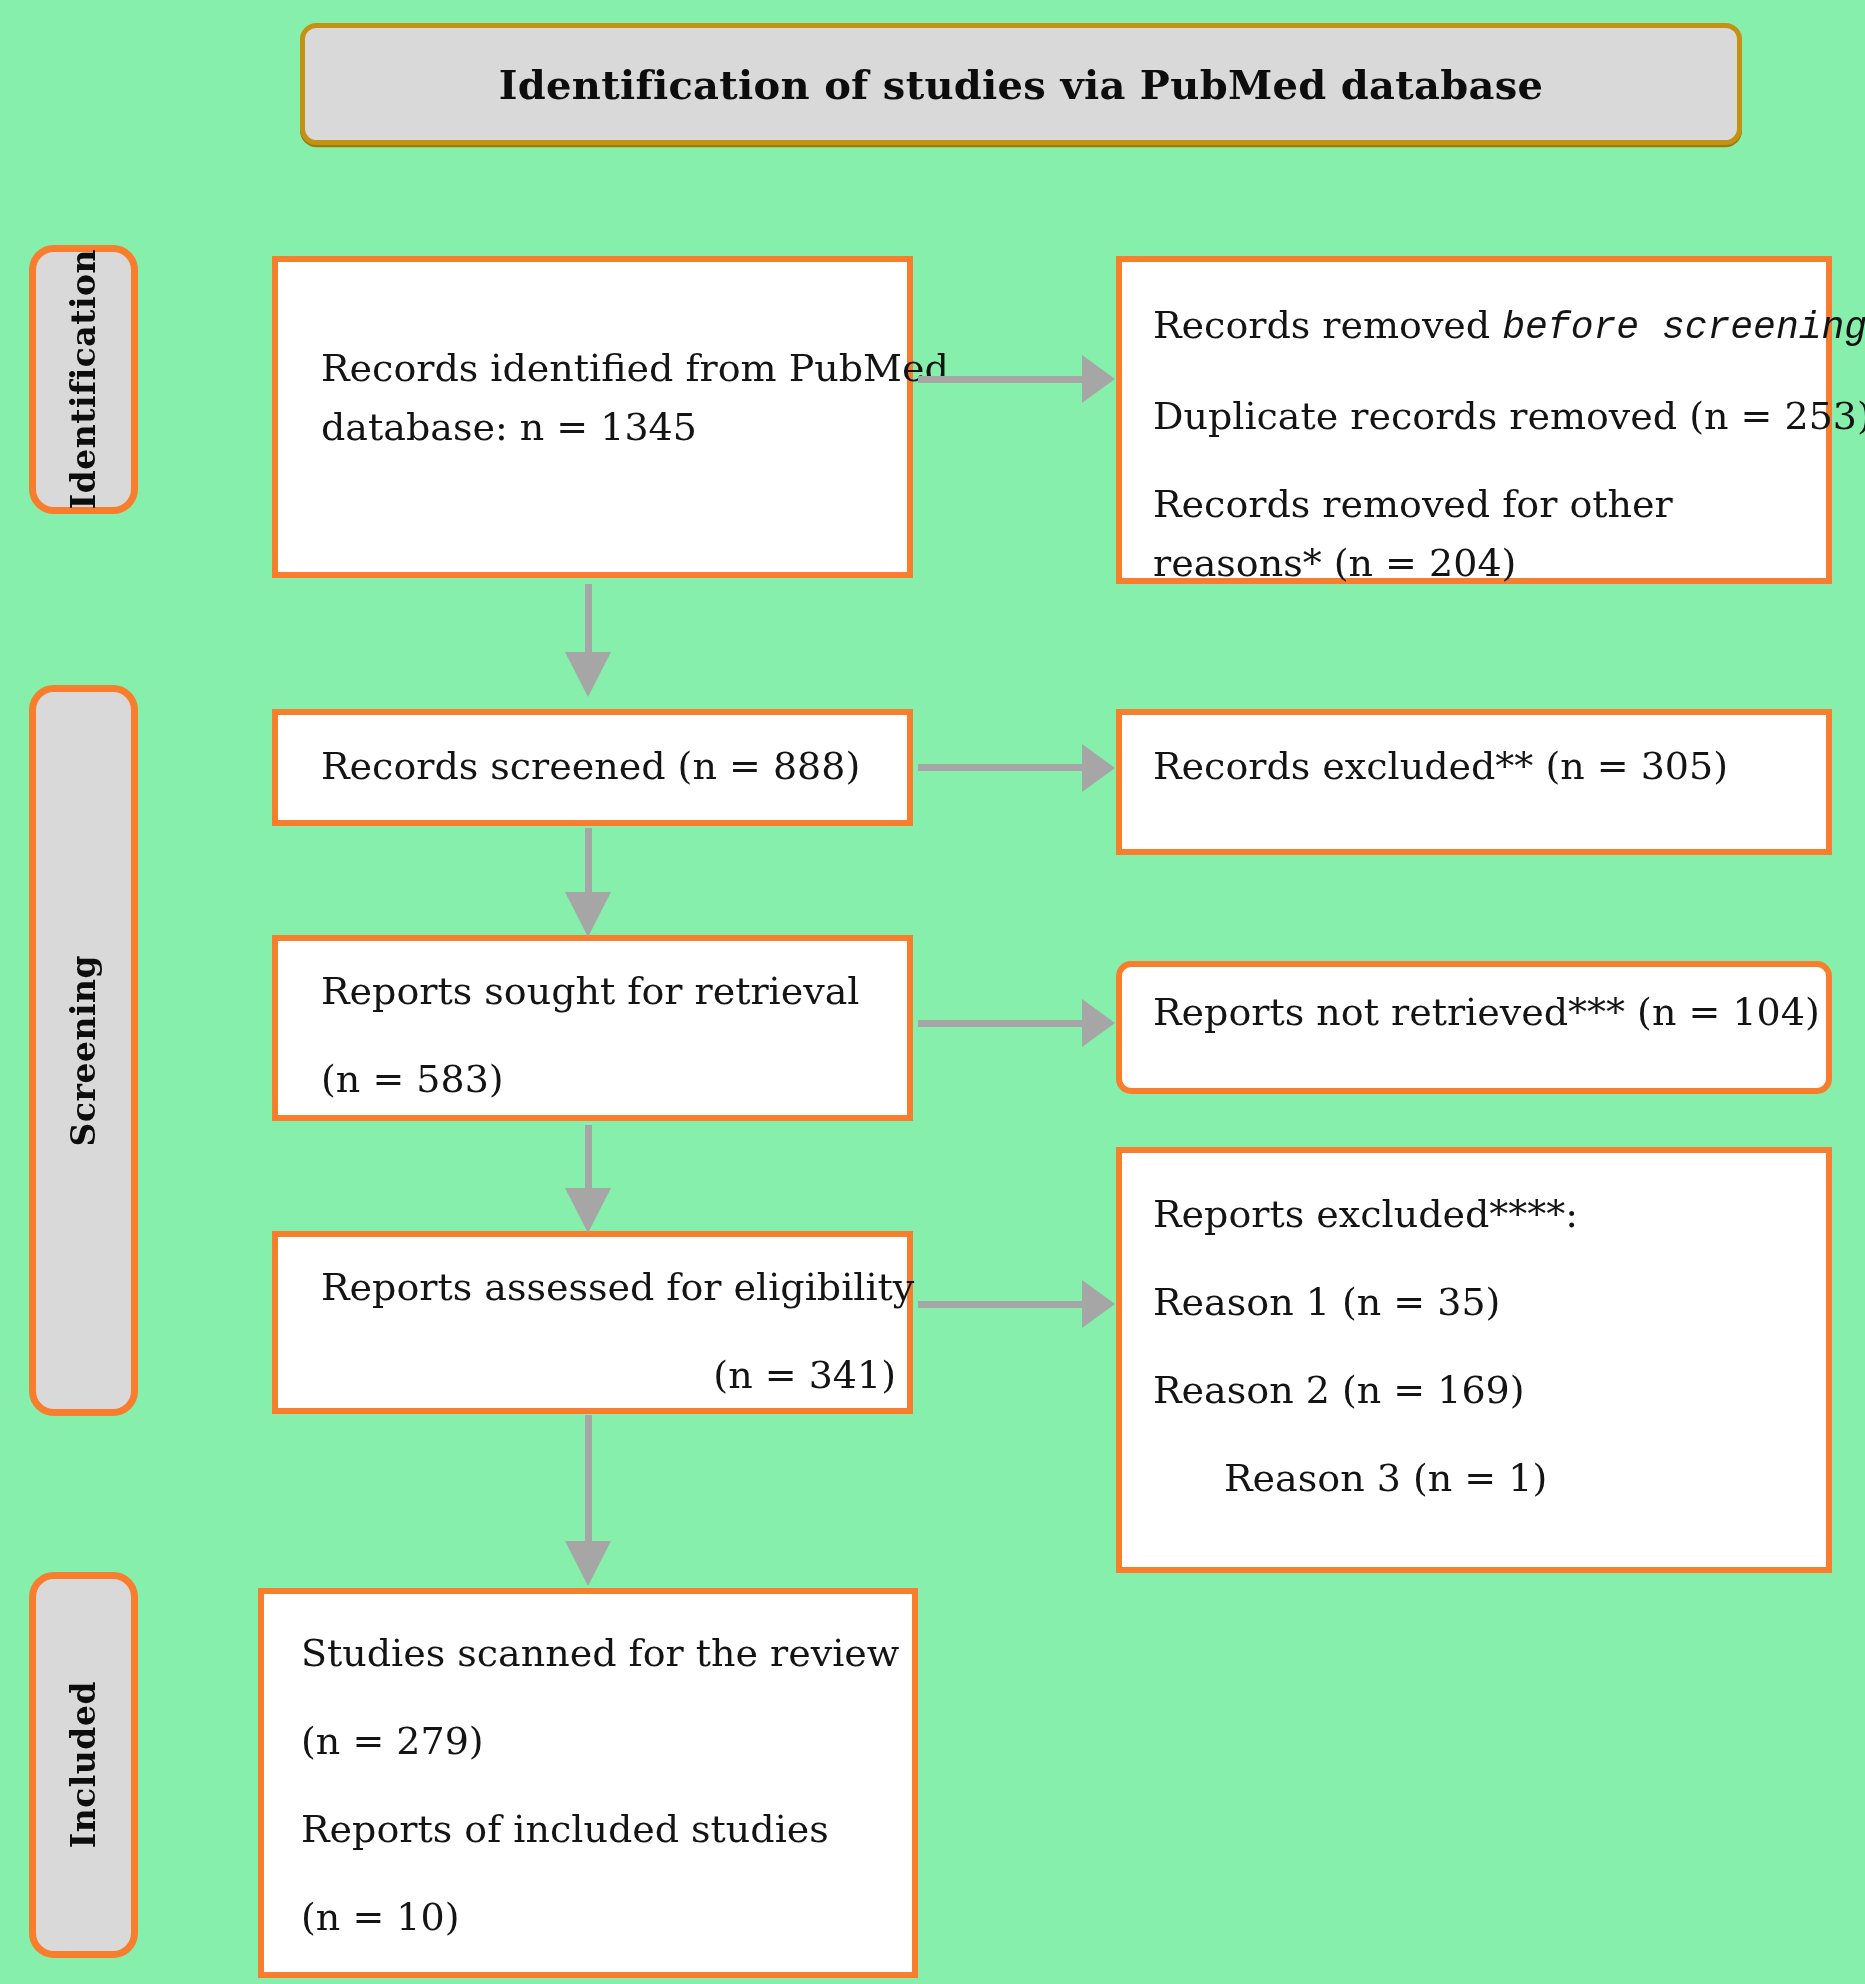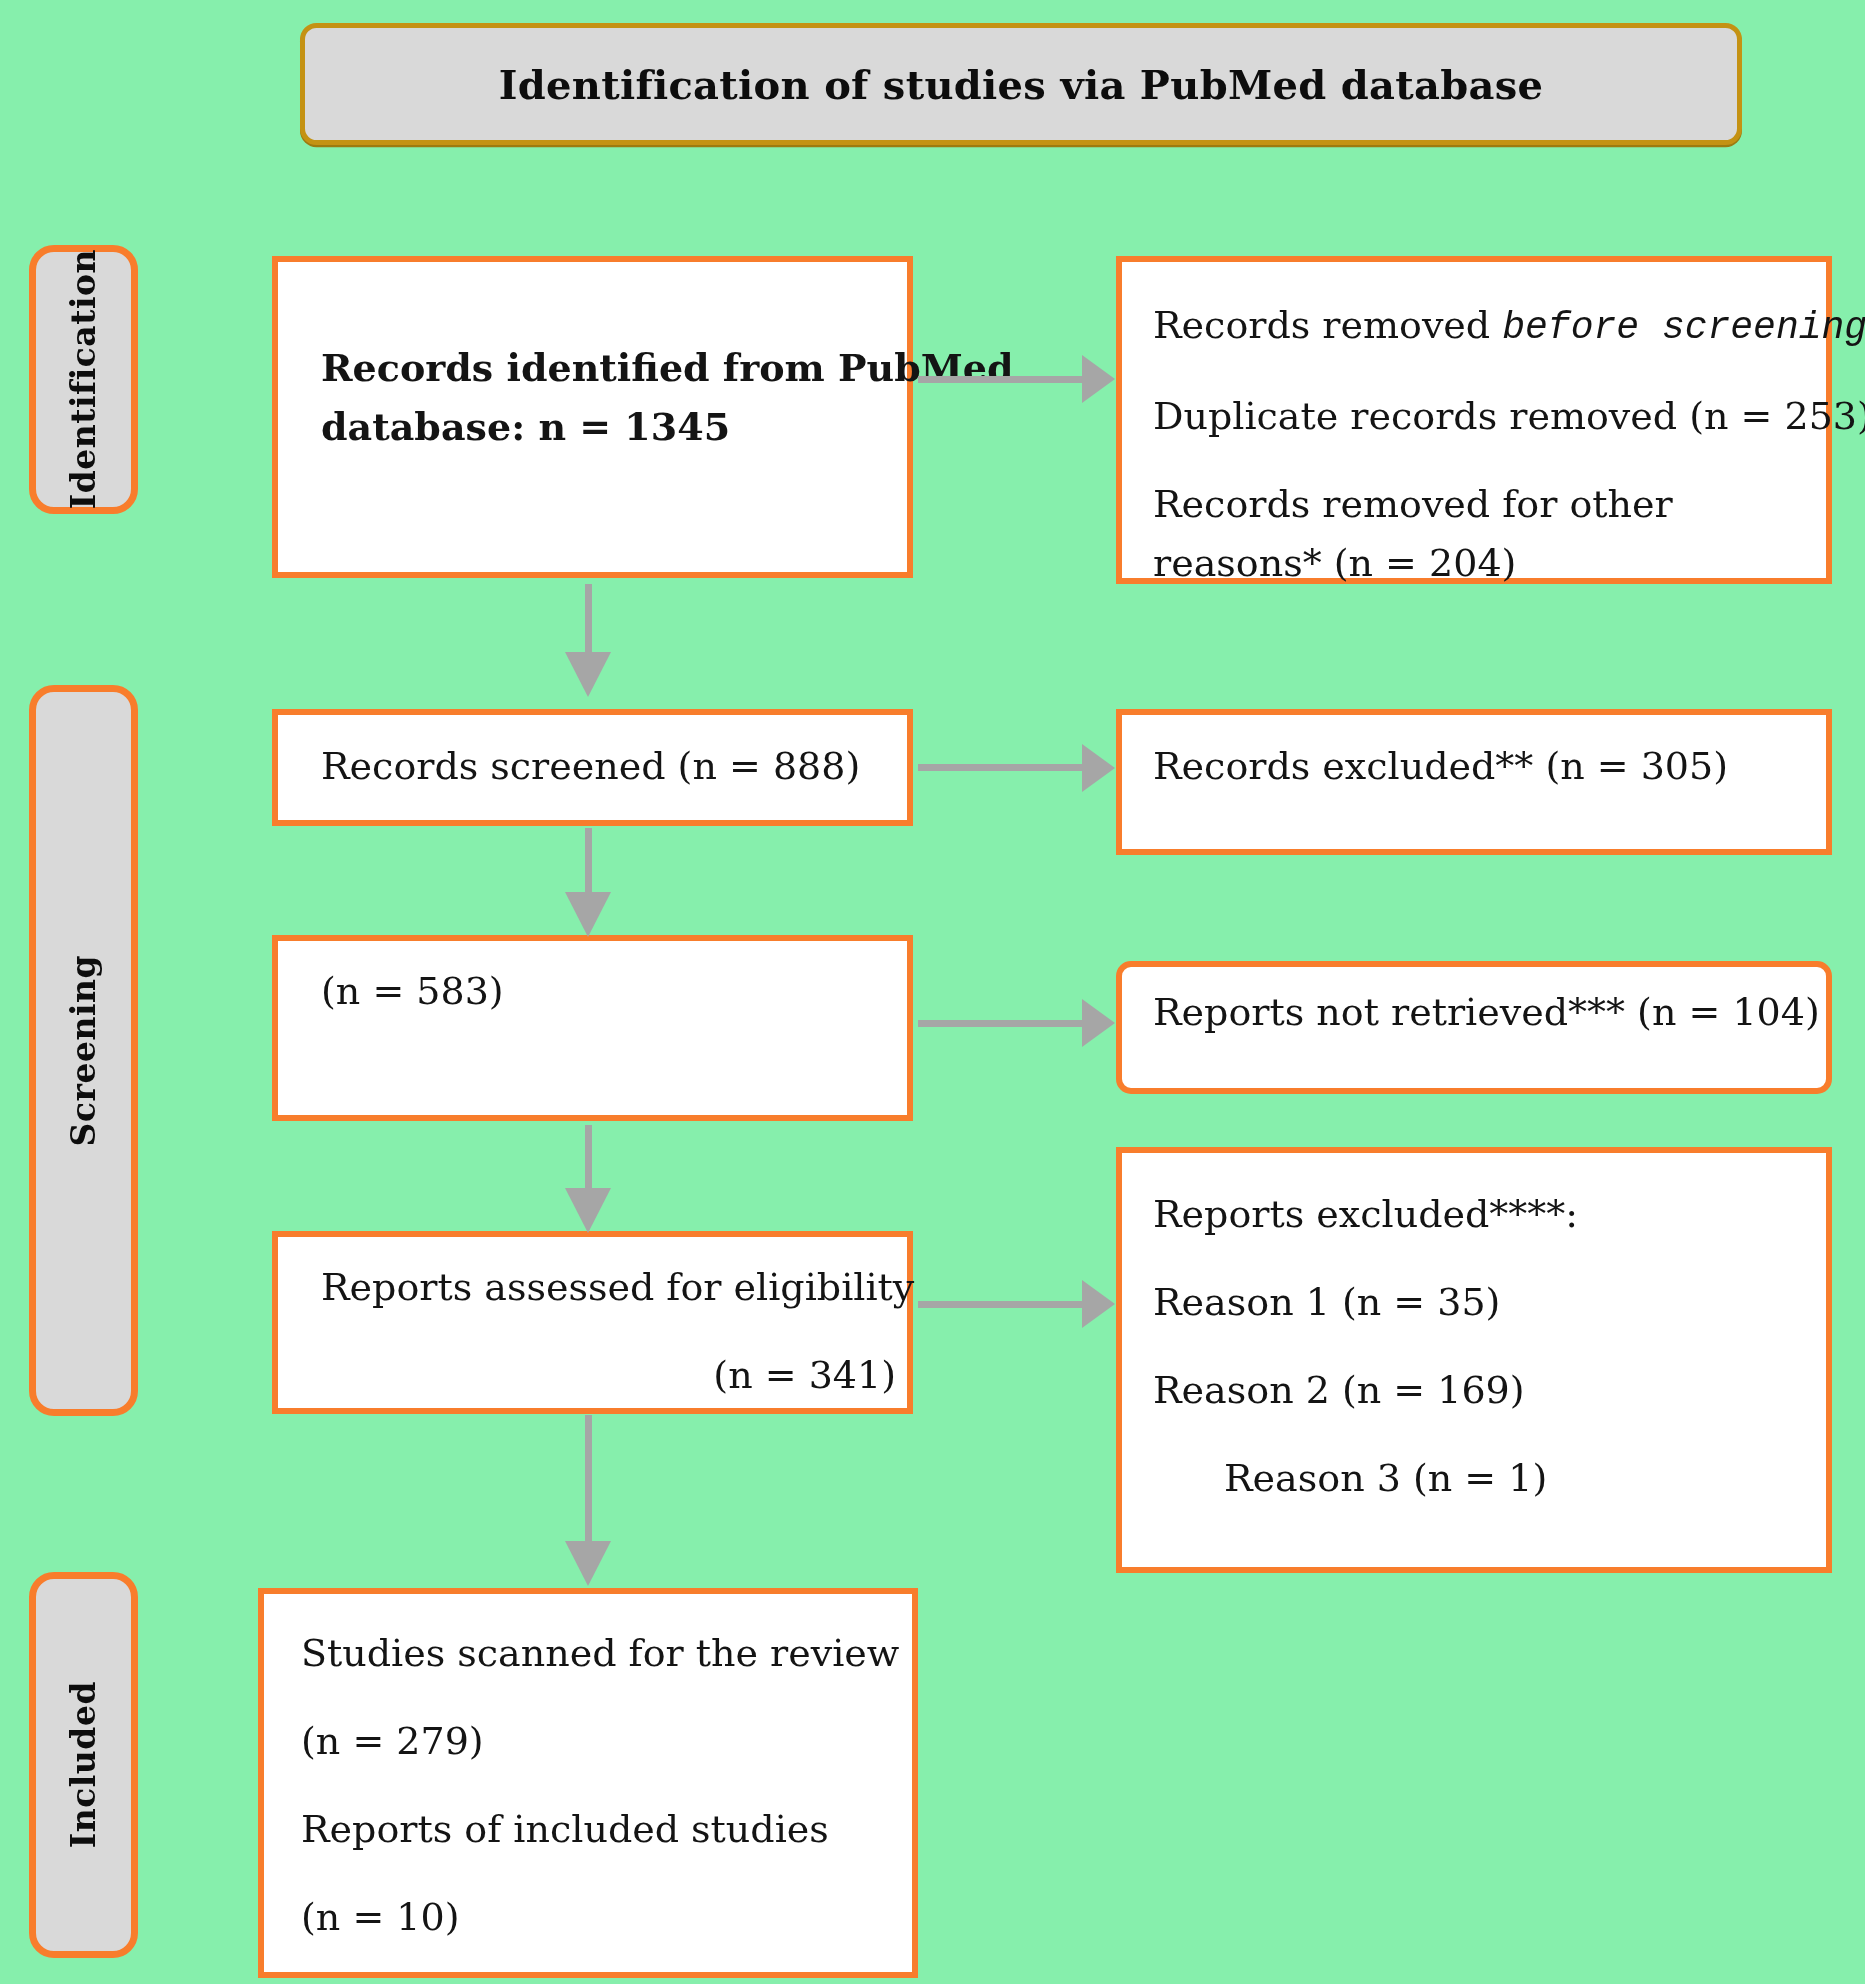--- a/index.html
+++ b/index.html
@@ -53,21 +53,21 @@
     font-size: 38px;
     line-height: 1.55;
   }
   .fbox .line { white-space: nowrap; }
   .fbox .para { margin: 0 0 29px 0; }
   .fbox .para:last-child { margin-bottom: 0; }
   .wrap { white-space: normal; }
   .indent { margin-left: 71px; }
   .it { font-style: italic; font-family: Liberation Mono, monospace; }
 
-  .box-records-identified { left: 272px; top: 256px;  width: 641px; height: 322px; padding: 77px 11px 0 43px; font-weight: bold; }
+  .box-records-identified { left: 272px; top: 256px;  width: 641px; height: 322px; padding: 77px 11px 0 43px; }
   .box-records-screened   { left: 272px; top: 709px; width: 641px; height: 117px; padding: 22px 11px 0 43px; }
   .box-reports-sought     { left: 272px; top: 935px; width: 641px; height: 186px; padding: 21px 11px 0 43px; }
   .box-reports-assessed   { left: 272px; top: 1231px; width: 641px; height: 183px; padding: 21px 11px 0 43px; text-align: right; }
   .box-studies-included   { left: 258px; top: 1588px; width: 660px; height: 390px; padding: 30px 11px 12px 37px; }
 
   .box-records-removed    { left: 1116px; top: 256px;  width: 716px; height: 328px; padding: 34px 10px 0 31px; }
   .box-records-excluded   { left: 1116px; top: 709px; width: 716px; height: 146px; padding: 22px 10px 0 31px; }
   .box-reports-notretrieved{left: 1116px; top: 961px; width: 716px; height: 133px; padding: 16px 10px 0 31px; border-radius: 15px; }
   .box-reports-excluded   { left: 1116px; top: 1147px; width: 716px; height: 426px; padding: 32px 10px 8px 31px; }
 
@@ -109,20 +109,21 @@
   <div class="abs fbox box-records-identified">
     <div class="line">Records identified from PubMed</div>
     <div class="line">database: n = 1345</div>
   </div>
 
   <div class="abs fbox box-records-screened">
     <div class="line">Records screened (n = 888)</div>
   </div>
 
   <div class="abs fbox box-reports-sought">
+    <div class="line para">Reports sought for retrieval</div>
     <div class="line">(n = 583)</div>
   </div>
 
   <div class="abs fbox box-reports-assessed">
     <div class="line para">Reports assessed for eligibility</div>
     <div class="line">(n = 341)</div>
   </div>
 
   <div class="abs fbox box-studies-included">
     <div class="line para">Studies scanned for the review</div>

